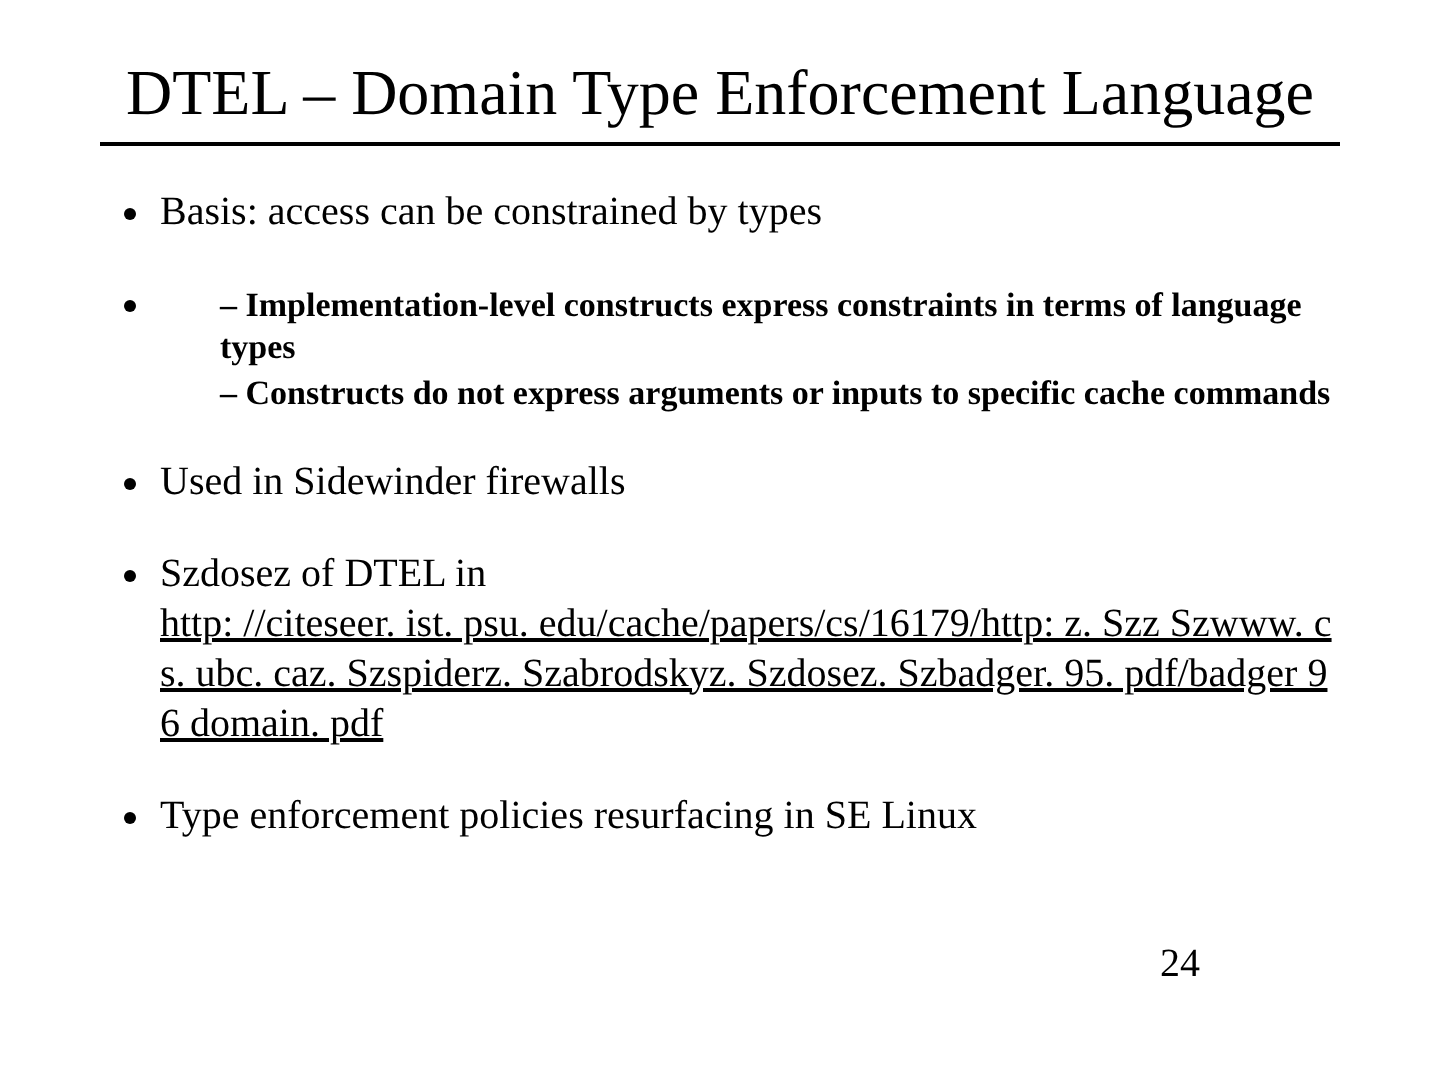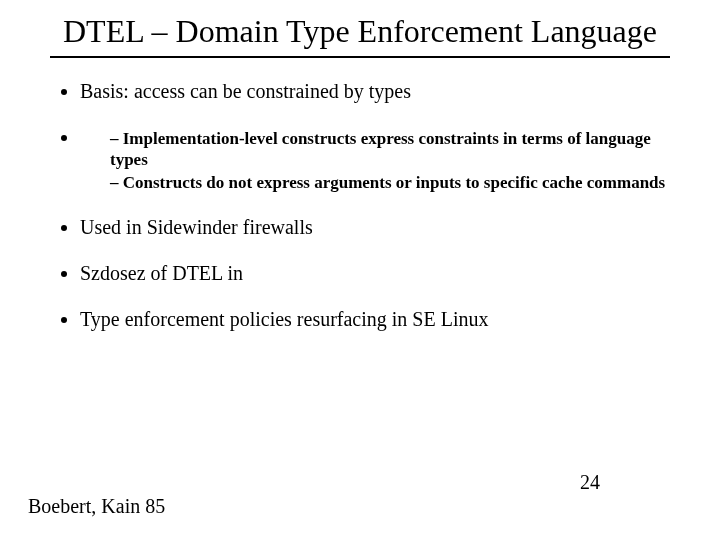--- a/index.html
+++ b/index.html
@@ -6,21 +6,21 @@
     margin: 0;
     padding: 0;
     width: 720px;
     height: 540px;
     font-family: "Times New Roman", Times, serif;
     color: #000;
     background: #fff;
     position: relative;
   }
   .slide {
-    padding: 13px 50px 0 50px;
+    padding: 28px 50px 0 50px;
     box-sizing: border-box;
     width: 100%;
     height: 100%;
     position: relative;
   }
   .title {
     font-size: 32px;
     text-align: center;
     font-weight: normal;
     margin: 0 0 6px 0;
@@ -87,19 +87,19 @@
     <li>Basis: access can be constrained by types</li>
     <li>
       <ul class="level2">
         <li>Implementation-level constructs express constraints in terms of language types</li>
         <li>Constructs do not express arguments or inputs to specific cache commands</li>
       </ul>
     </li>
     <li>Used in Sidewinder firewalls</li>
     <li>
       <span>Szdosez of DTEL in</span><br>
+      <span class="link link-block">http: //citeseer. ist. psu. edu/cache/papers/cs/16179/http: z. Szz Szwww. cs. ubc. caz. Szspiderz. Szabrodskyz. Szdosez. Szbadger. 95. pdf/badger 96 domain. pdf</span>
     </li>
     <li>Type enforcement policies resurfacing in SE Linux</li>
   </ul>
 
   <div class="page-number">24</div>
-  <div class="footer-left">Boebert, Kain 85</div>
 </div>
 
 </body></html>

